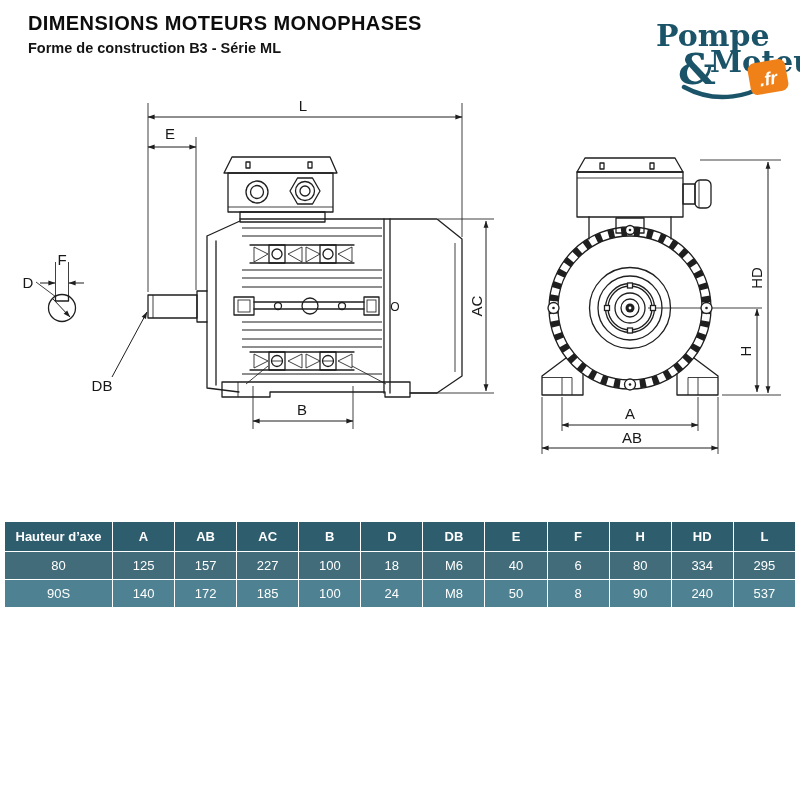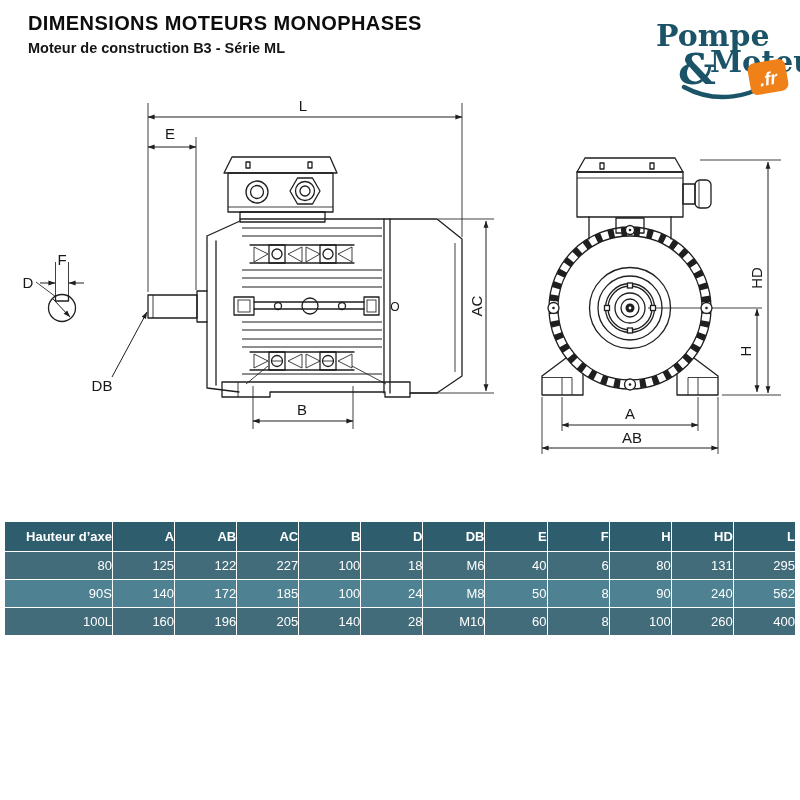--- a/index.html
+++ b/index.html
@@ -24,34 +24,34 @@
   .dim{stroke:#1f1f1f;stroke-width:1;fill:none;}
   .teeth{fill:none;stroke:#1f1f1f;stroke-width:9;stroke-dasharray:6 7;}
   .wfill{fill:#ffffff;stroke:#1f1f1f;stroke-width:1.3;}
   .dot{fill:#1f1f1f;stroke:none;}
   .logo-teal-fill{fill:var(--logo-teal);}
   .logo-teal-stroke{stroke:var(--logo-teal);fill:none;}
   .logo-orange-fill{fill:var(--logo-orange);}
   .logo-word{font-family:"DejaVu Serif","Liberation Serif",serif;font-weight:bold;}
   table.dims{
     position:absolute;left:4px;top:521px;width:792px;border-collapse:collapse;
-    table-layout:fixed;text-align:right;color:#fff;font-size:13px;
+    table-layout:fixed;text-align:center;color:#fff;font-size:13px;
   }
   table.dims th,table.dims td{border:1.5px solid #ffffff;padding:0;}
   table.dims thead th{background:var(--header-bg);height:29px;font-weight:bold;}
   table.dims tbody td{height:27px;font-weight:normal;}
   table.dims tbody tr:nth-child(odd) td{background:var(--row-dark);}
   table.dims tbody tr:nth-child(even) td{background:var(--row-light);}
   table.dims tbody tr.highlight td{background:var(--highlight-bg);}
 </style>
 </head>
 <body>
 
 <div class="page-title">DIMENSIONS MOTEURS MONOPHASES</div>
-<div class="page-subtitle">Moteur de construction B3 - Série ML</div>
+<div class="page-subtitle">Forme de construction B3 - Série ML</div>
 
 <svg width="172" height="92" viewBox="0 0 172 92" style="position:absolute;left:628px;top:8px;">
   <text class="logo-word logo-teal-fill" x="28" y="38" font-size="30">Pompe</text>
   <text class="logo-word logo-teal-fill" x="50" y="76" font-size="42">&amp;</text>
   <text class="logo-word logo-teal-fill" x="82" y="64" font-size="29">Moteur</text>
   <path class="logo-teal-stroke" d="M56,79 C85,95 125,93 154,64" stroke-width="4.5" stroke-linecap="round"></path>
   <g transform="rotate(-10 140 69)">
     <rect class="logo-orange-fill" x="121" y="53" width="38" height="32" rx="7"></rect>
     <text x="140" y="77" font-size="18" font-style="italic" font-weight="bold" fill="#ffffff" text-anchor="middle">.fr</text>
   </g>
@@ -219,53 +219,39 @@
         <th>F</th>
         <th>H</th>
         <th>HD</th>
         <th>L</th>
       </tr>
   </thead>
   <tbody>
       <tr>
         <td>80</td>
         <td>125</td>
-        <td>122</td>
+        <td>157</td>
         <td>227</td>
         <td>100</td>
         <td>18</td>
         <td>M6</td>
         <td>40</td>
         <td>6</td>
         <td>80</td>
-        <td>131</td>
+        <td>334</td>
         <td>295</td>
       </tr>
       <tr>
         <td>90S</td>
         <td>140</td>
         <td>172</td>
         <td>185</td>
         <td>100</td>
         <td>24</td>
         <td>M8</td>
         <td>50</td>
         <td>8</td>
         <td>90</td>
         <td>240</td>
-        <td>562</td>
-      </tr>
-      <tr>
-        <td>100L</td>
-        <td>160</td>
-        <td>196</td>
-        <td>205</td>
-        <td>140</td>
-        <td>28</td>
-        <td>M10</td>
-        <td>60</td>
-        <td>8</td>
-        <td>100</td>
-        <td>260</td>
-        <td>400</td>
+        <td>537</td>
       </tr>
     </tbody>
 </table>
 
 </body></html>

